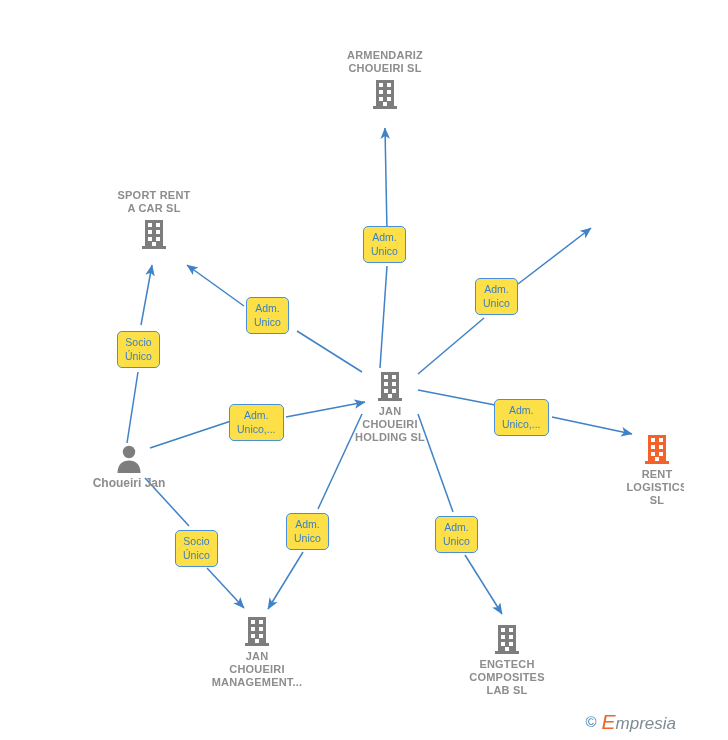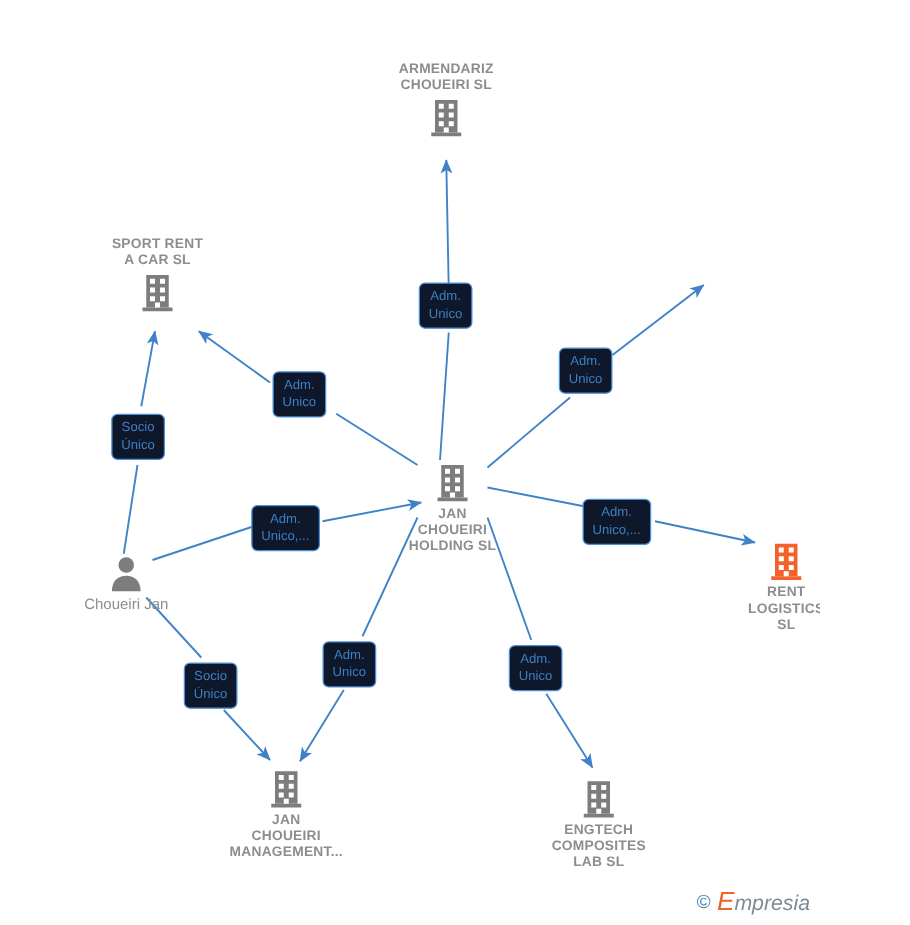--- a/index.html
+++ b/index.html
@@ -10,20 +10,21 @@
   }
   body {
     font-family: "Liberation Sans", "DejaVu Sans", sans-serif;
   }
   #graph-canvas {
     position: relative;
     width: 656px;
     height: 740px;
     background: #ffffff;
     overflow: hidden;
+    margin-left: 28px;
   }
   #edge-layer {
     position: absolute;
     left: 0;
     top: 0;
     width: 728px;
     height: 740px;
   }
   .node {
     position: absolute;
@@ -41,36 +42,36 @@
     display: block;
     margin-top: 3px;
     font-size: 11px;
     line-height: 13px;
     font-weight: bold;
     color: #8d8d8d;
     letter-spacing: 0.2px;
     white-space: pre-line;
   }
   .node-label.person-label {
-    font-weight: normal;
+    font-weight: bold;
     font-size: 12px;
     color: #8d8d8d;
     letter-spacing: 0;
   }
   .node-label.above {
     margin-top: 0;
     margin-bottom: 3px;
   }
   .node-label.highlight {
     color: #8d8d8d;
   }
   .edge-label {
     position: absolute;
     z-index: 8;
-    background: #0f172a;
+    background: #fde047;
     border: 1.3px solid #4a90d9;
     border-radius: 5px;
     color: #3d7fc1;
     font-size: 10.5px;
     line-height: 14px;
     text-align: center;
     padding: 3px 7px 4px 7px;
     white-space: pre-line;
     box-sizing: border-box;
   }

